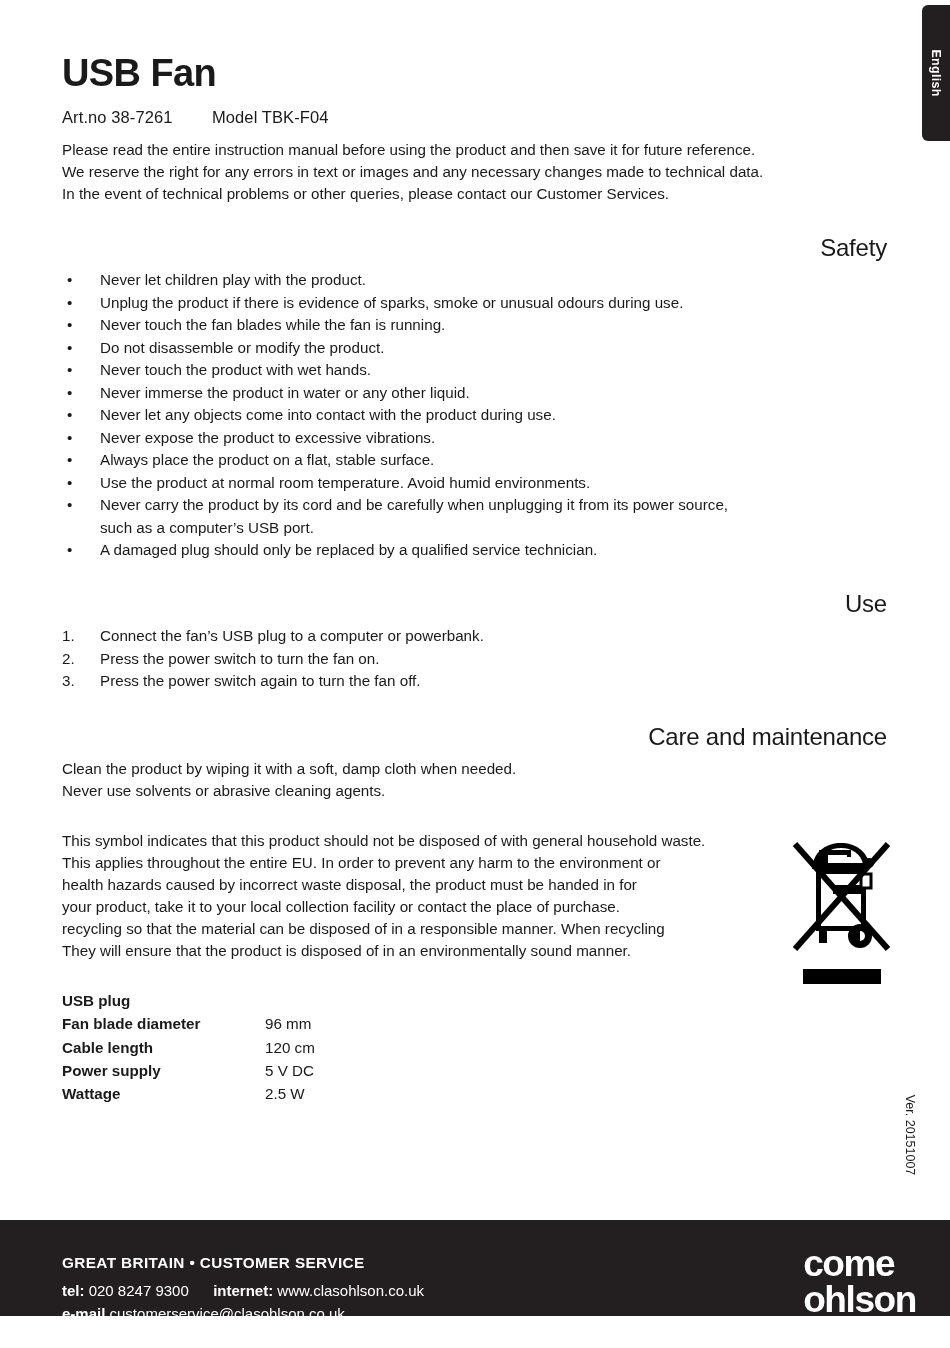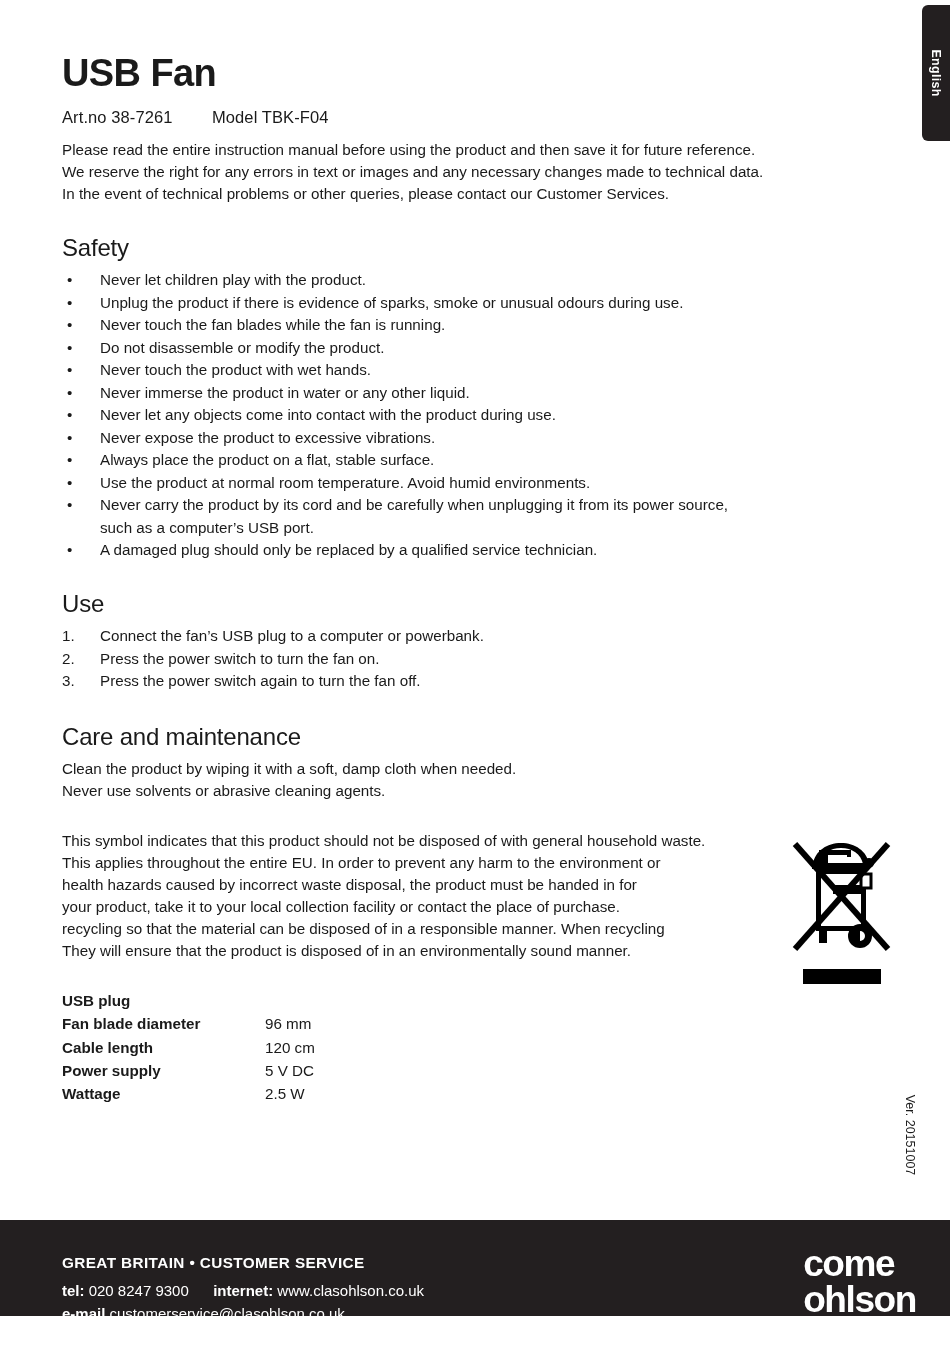--- a/index.html
+++ b/index.html
@@ -92,20 +92,21 @@
     margin: 0 0 28px 0;
   }
   .intro div { white-space: nowrap; }
 
   h2.section {
     font-size: 24px;
     font-weight: normal;
     margin: 0 0 8px 0;
     letter-spacing: -0.2px;
     line-height: 1.15;
+    text-align: right;
   }
   .sec-safety { margin-top: 0; }
 
   ul.bullets, ol.steps {
     margin: 0;
     padding: 0;
     list-style: none;
     font-size: 15.2px;
     line-height: 1.45;
   }

